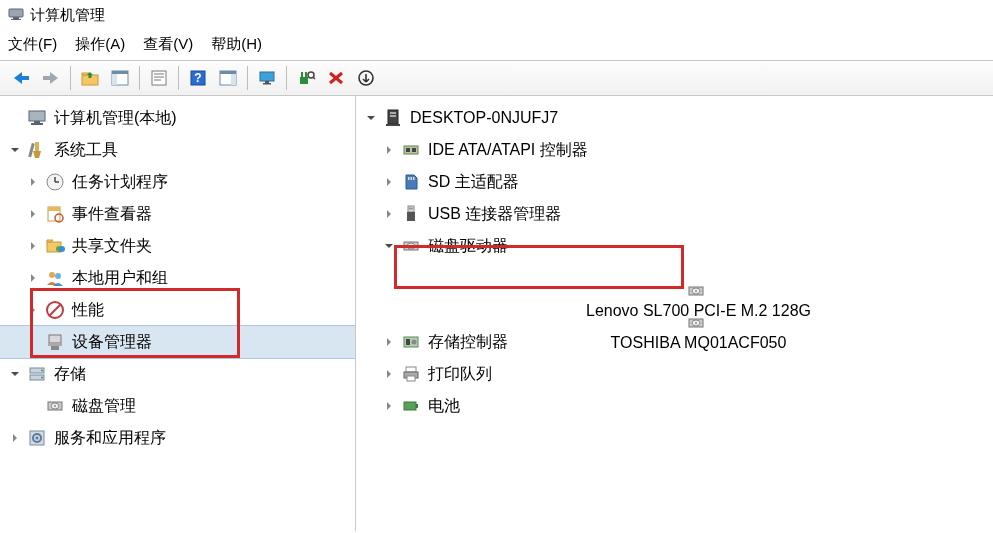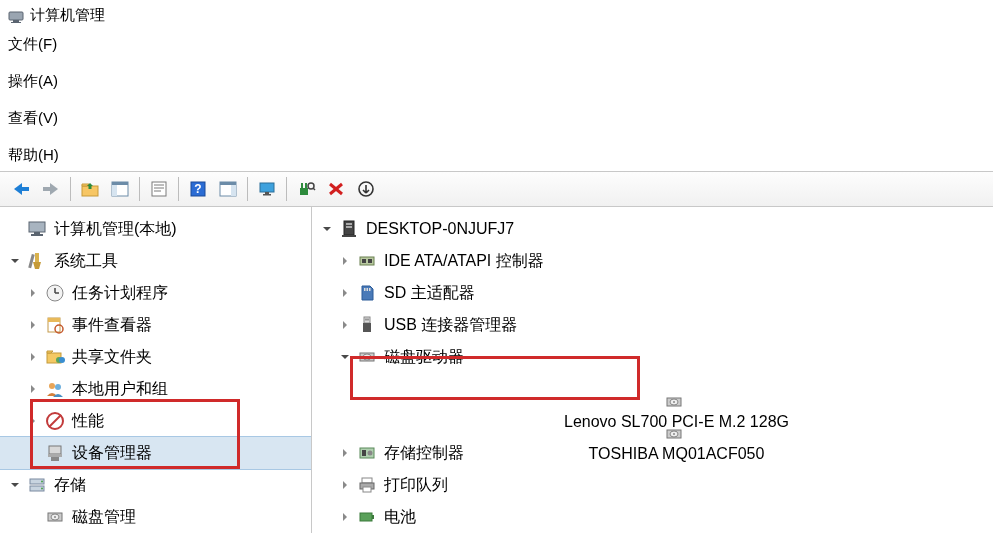--- a/index.html
+++ b/index.html
@@ -10,33 +10,32 @@
     background: #fff;
     color: #000;
     width: 993px;
     height: 533px;
     overflow: hidden;
     user-select: none;
   }
   
   .titlebar {
     display: flex;
-    align-items: flex-end;
+    align-items: flex-start;
     padding: 6px 8px 4px 8px;
   }
   .titlebar .title-icon {
     width:16px; height:16px; margin-right:6px;
     display:inline-flex; align-items:center; justify-content:center;
   }
   
   .menubar {
     padding: 6px 8px;
     display: flex;
     gap: 18px;
-    flex-direction: column;
   }
   .menubar span { cursor: default; }
   
   .toolbar {
     border-top: 1px solid #c8c8c8;
     border-bottom: 1px solid #c8c8c8;
     padding: 2px 6px;
     display: flex;
     align-items: center;
     height: 36px;
@@ -49,21 +48,21 @@
   }
   .tsep {
     width:1px; height:24px; background:#bcbcbc; margin:0 4px;
   }
   
   .main {
     display: flex;
     height: calc(533px - 30px - 32px - 36px);
   }
   .left-pane {
-    width: 312px;
+    width: 356px;
     border-right: 1px solid #c8c8c8;
     padding-top: 6px;
     overflow: hidden;
   }
   .right-pane {
     flex: 1;
     padding-top: 6px;
     overflow: hidden;
     position: relative;
   }

